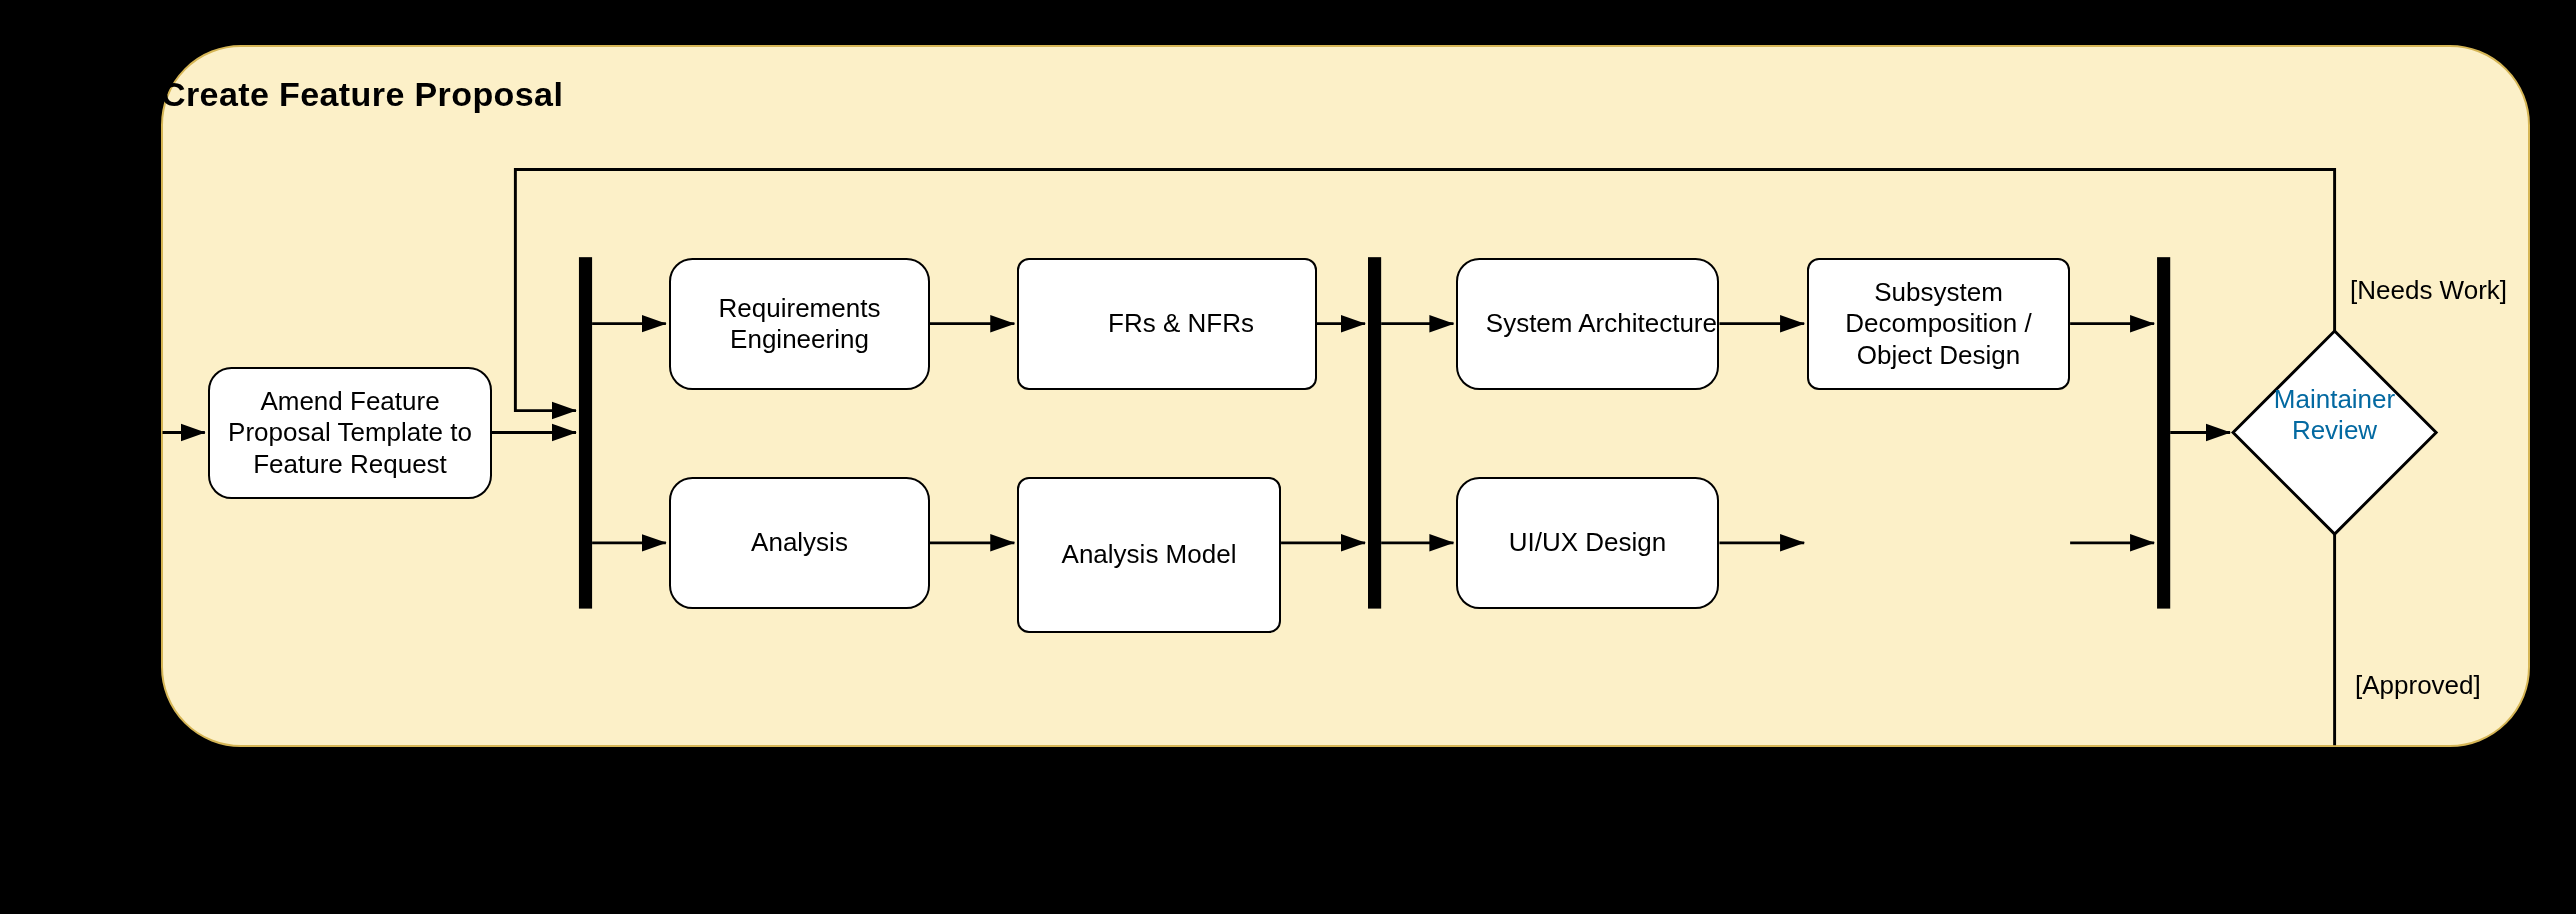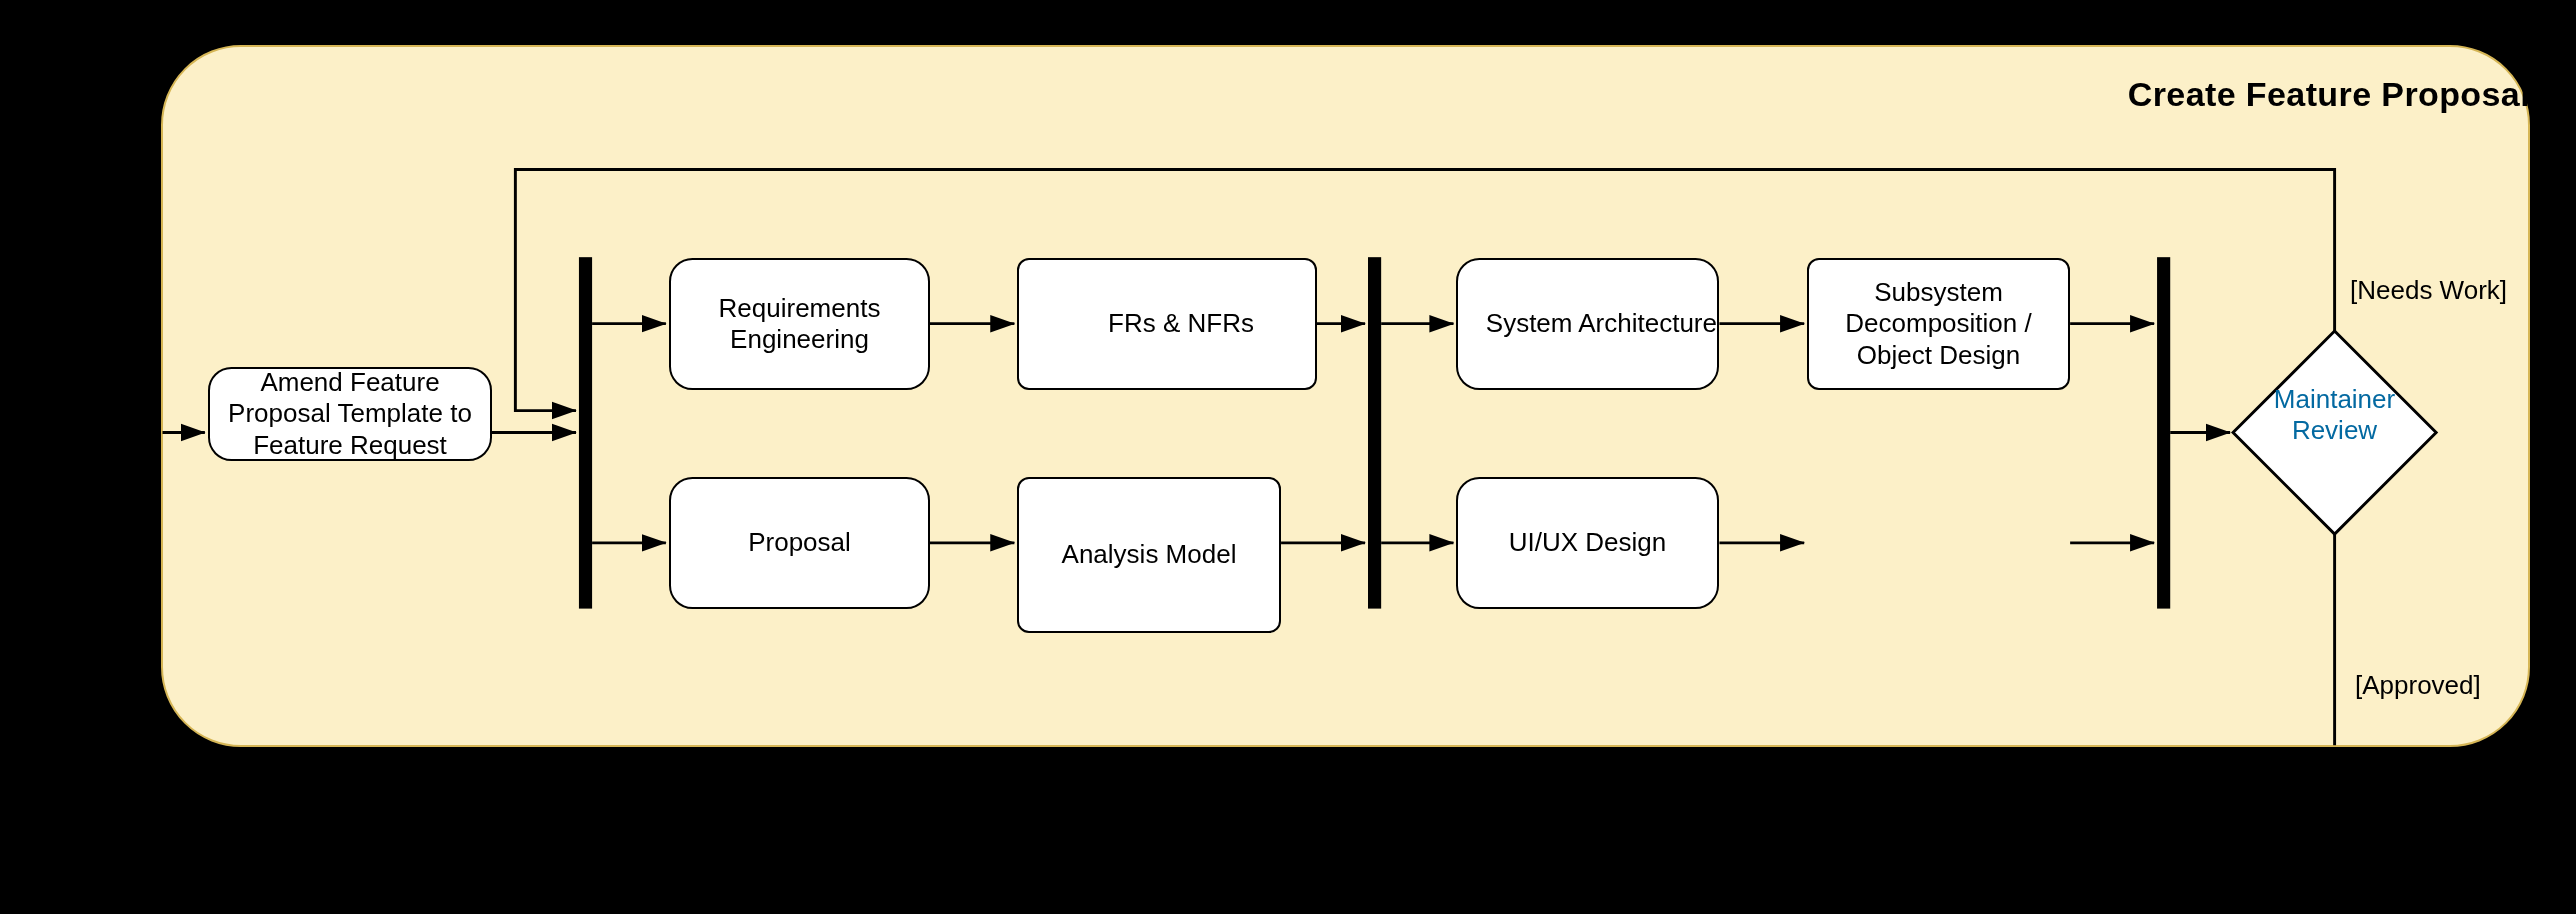--- a/index.html
+++ b/index.html
@@ -14,21 +14,21 @@
     position:absolute;
     left:161px;top:45px;width:2369px;height:702px;
     background:#FCF0C8;
     border:2.9px solid #D6B656;
     border-radius:80px;
     box-sizing:border-box;
   }
   #frame-title{
     position:absolute;
     left:161px;top:75px;width:2369px;
-    text-align:right;
+    text-align:left;
     font-size:34px;font-weight:bold;color:#000;
     letter-spacing:0.4px;
   }
   #edge-layer{
     position:absolute;left:0;top:0;width:2576px;height:914px;
   }
   .node{
     position:absolute;
     background:#fff;
     border:2.9px solid #000;
@@ -96,33 +96,33 @@
 
     <path d="M 3195 731 L 3195 1020" fill="none" stroke="#000" stroke-width="4"></path>
 
     <rect x="792" y="352" width="18" height="481" fill="#000"></rect>
     <rect x="1872" y="352" width="18" height="481" fill="#000"></rect>
     <rect x="2952" y="352" width="18" height="481" fill="#000"></rect>
 
     <polygon points="3195,453 3334,592 3195,731 3056,592" fill="#fff" stroke="#000" stroke-width="4"></polygon>
   </svg>
 
-  <div class="node action" style="left:208px;top:367px;width:284px;height:94px;">
+  <div class="node action" style="left:208px;top:367px;width:284px;height:132px;">
     <span>Amend Feature
 Proposal Template to
 Feature Request</span>
   </div>
 
   <div class="node action" style="left:669px;top:258px;width:261px;height:132px;">
     <span>Requirements
 Engineering</span>
   </div>
 
   <div class="node action" style="left:669px;top:477px;width:261px;height:132px;">
-    <span>Proposal</span>
+    <span>Analysis</span>
   </div>
 
   <div class="node object" style="left:1017px;top:258px;width:300px;height:132px;padding-left:28px;">
     <span>FRs &amp; NFRs</span>
   </div>
 
   <div class="node object" style="left:1017px;top:477px;width:264px;height:156px;">
     <span>Analysis Model</span>
   </div>
 

